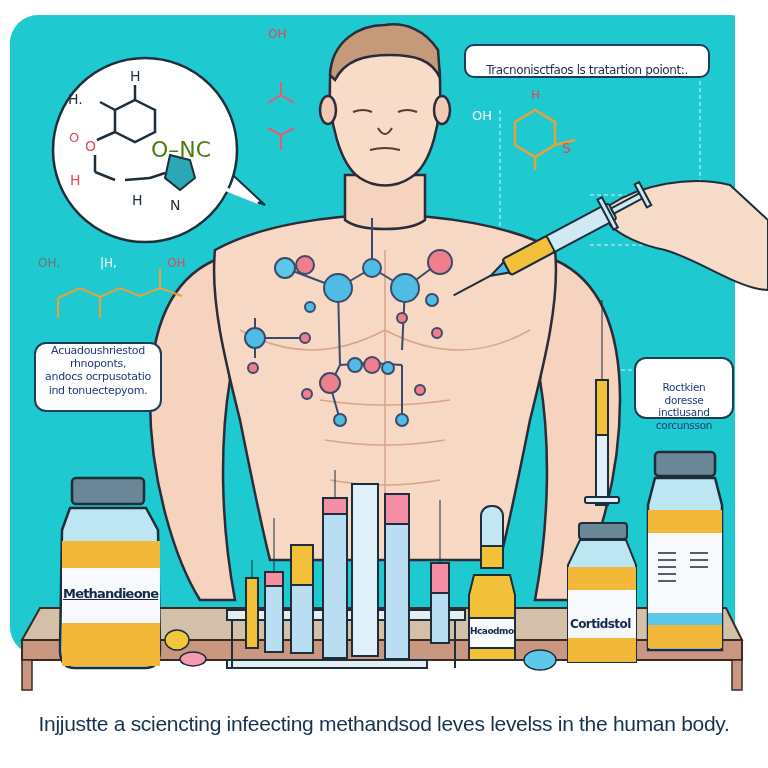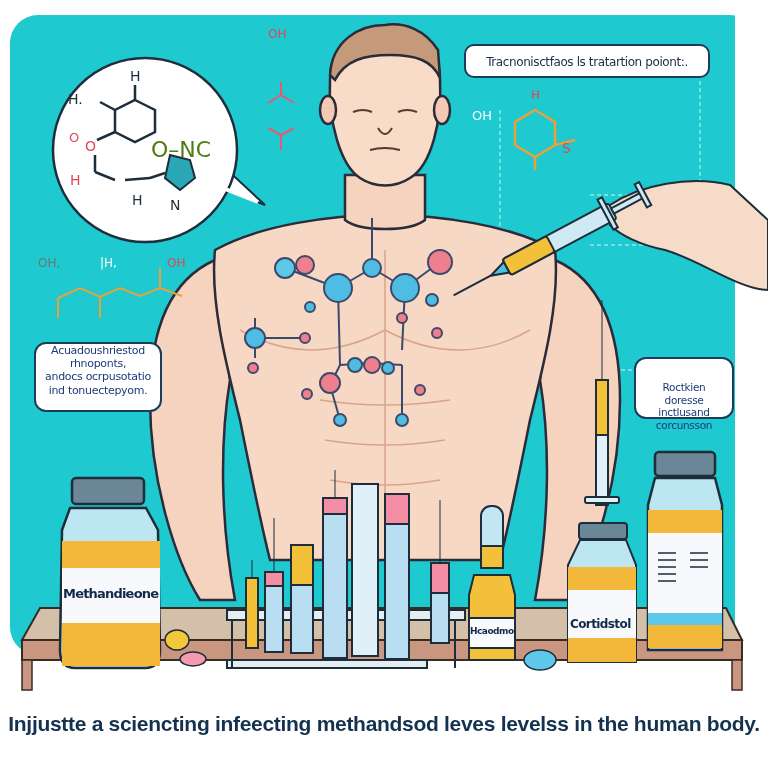--- a/index.html
+++ b/index.html
@@ -10,27 +10,27 @@
     background: #1ec9cf; border-radius: 28px;
   }
   .panel-right-fade {
     position: absolute; left: 735px; top: 15px; width: 33px; height: 640px; background: #ffffff;
   }
   .svgart { position: absolute; left: 0; top: 0; width: 768px; height: 768px; }
   .callout {
     position: absolute; background: #ffffff; border: 2px solid #1d3b5a; border-radius: 10px;
     color: #1d3b78; text-align: center; line-height: 1.2;
   }
-  .callout-top { left: 464px; top: 44px; width: 246px; height: 34px; font-size: 12px; padding-top: 9px; color: #1a2d4a; font-family: "DejaVu Sans", sans-serif; letter-spacing: -0.4px; }
+  .callout-top { left: 464px; top: 44px; width: 246px; height: 34px; font-size: 12px; padding-top: 17px; color: #1a2d4a; font-family: "DejaVu Sans", sans-serif; letter-spacing: -0.4px; }
   .callout-left { left: 34px; top: 342px; width: 128px; height: 70px; font-size: 11px; padding-top: 0; border-radius: 12px; font-family: "DejaVu Sans", sans-serif; letter-spacing: -0.3px; }
   .callout-right { left: 634px; top: 357px; width: 100px; height: 62px; font-size: 10.5px; padding-top: 22px; border-radius: 12px; font-family: "DejaVu Sans", sans-serif; letter-spacing: -0.3px; }
   .chem-label { position: absolute; font-weight: normal; font-family: "DejaVu Sans", sans-serif; }
   .caption {
     position: absolute; left: 0; top: 712px; width: 768px; text-align: center;
-    font-size: 21px; font-weight: bold; color: #14324f; font-family: "Liberation Sans", sans-serif;
+    font-size: 21px; font-weight: normal; color: #14324f; font-family: "Liberation Sans", sans-serif;
     letter-spacing: -0.3px;
   }
   .vial-label { position: absolute; font-weight: bold; color: #13294a; font-family: "DejaVu Sans", sans-serif; white-space: nowrap; }
 </style>
 </head>
 <body>
 
 <div class="panel"></div>
 <div class="panel-right-fade"></div>
 
@@ -271,17 +271,17 @@
   <div>andocs ocrpusotatio</div>
   <div>ind tonuectepyom.</div>
 </div>
 <div class="callout callout-right">
   <div>Roctkien</div>
   <div>doresse</div>
   <div>inctlusand</div>
   <div>corcunsson</div>
 </div>
 
-<span class="vial-label" style="left:63px;top:586px;font-size:13px;letter-spacing:-0.8px;">Methandieone</span>
+<span class="vial-label" style="left:63px;top:586px;font-size:13px;letter-spacing:-0.8px;text-decoration:underline;">Methandieone</span>
 <span class="vial-label" style="left:470px;top:626px;font-size:9px;letter-spacing:-0.5px;">Hcaodmo</span>
 <span class="vial-label" style="left:570px;top:605px;font-size:12px;letter-spacing:-0.6px;margin-top:12px;">Cortidstol</span>
 
 <div class="caption">Injjustte a  sciencting infeecting  methandsod leves levelss in the human body.</div>
 
 </body></html>

